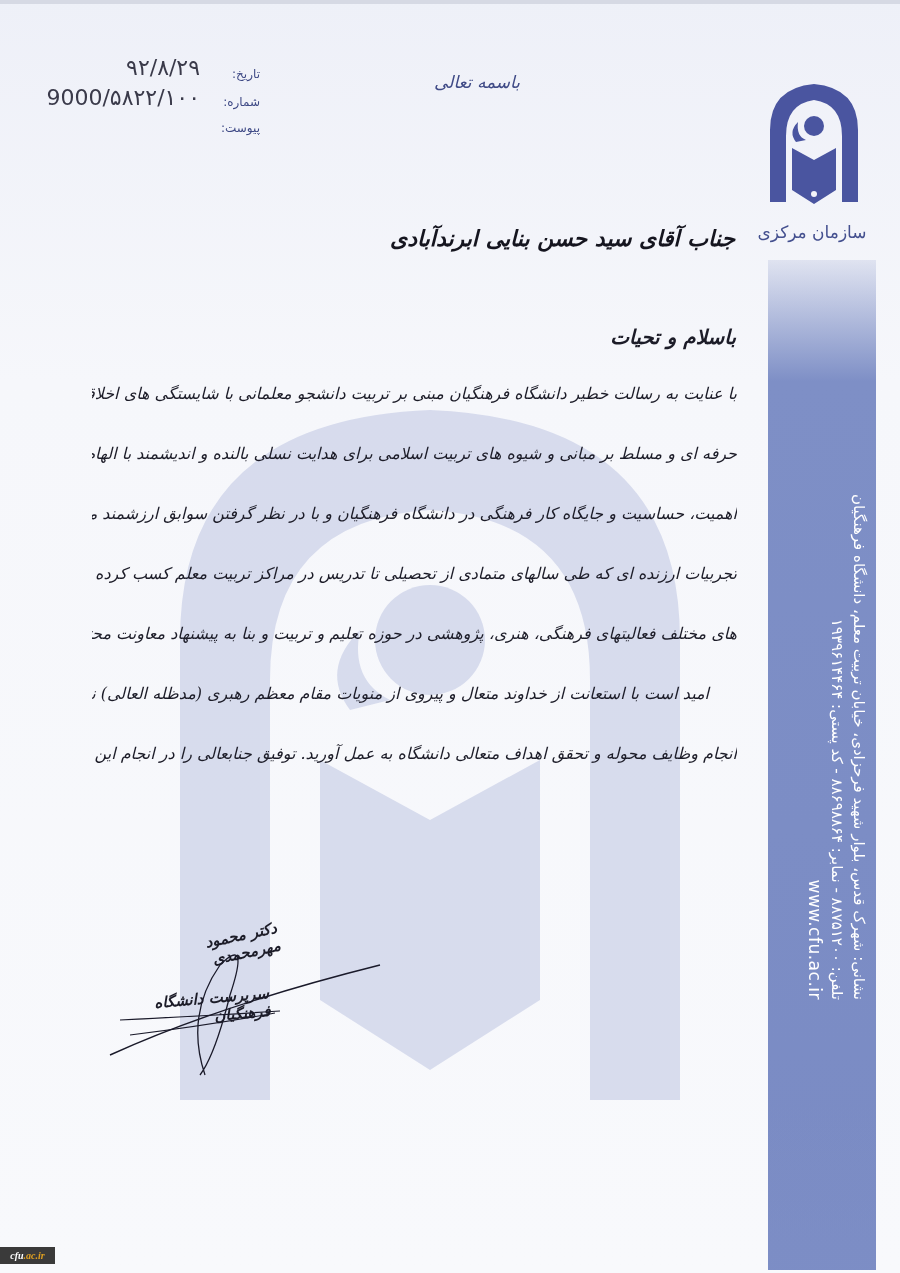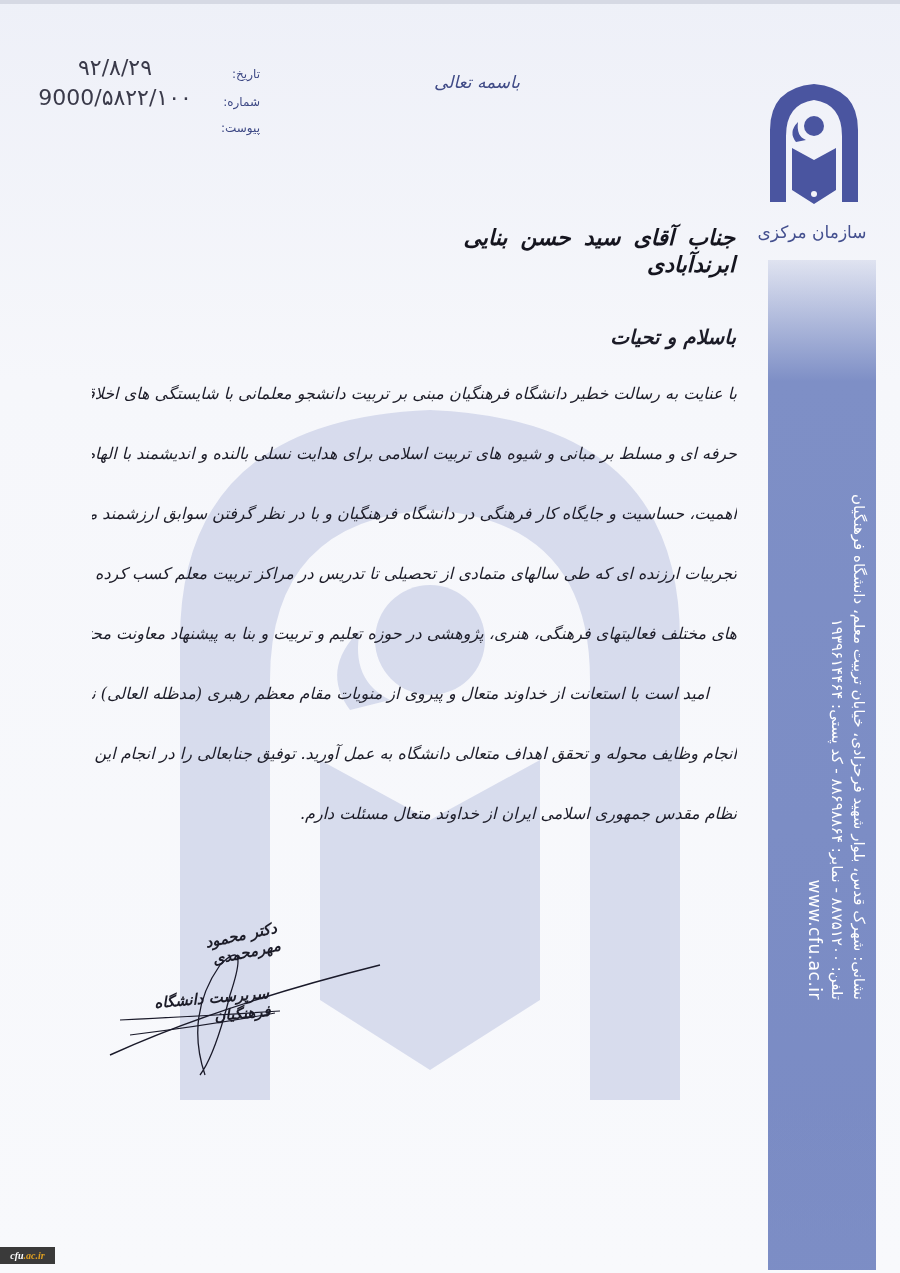--- a/index.html
+++ b/index.html
@@ -52,28 +52,28 @@
       position: absolute; left: 400px; top: 72px; width: 120px; 
       direction: rtl; color: #3f4a86; font-size: 17px; font-style: italic;
     }
 
     .meta { position: absolute; left: 40px; top: 55px; width: 220px; height: 90px; }
     .meta-label {
       position: absolute; right: 0; width: 60px; text-align: right; direction: rtl;
       font-family: "DejaVu Sans", sans-serif; font-size: 12px; color: #3f4a86;
     }
     .meta-value {
-      position: absolute; right: 60px; width: 170px; text-align: center;
+      position: absolute; right: 60px; width: 170px; text-align: right;
       font-family: "DejaVu Sans", sans-serif; font-size: 22px; color: #3a3a4a; letter-spacing: 1px;
       direction: rtl;
     }
 
     .recipient {
       position: absolute; left: 380px; top: 225px; width: 355px; text-align: right;
-      direction: rtl; font-size: 22px; font-weight: bold; font-style: italic; color: #15151f; font-family: Liberation Mono, monospace;
+      direction: rtl; font-size: 22px; font-weight: bold; font-style: italic; color: #15151f;
     }
     .greeting {
       position: absolute; left: 500px; top: 325px; width: 236px; text-align: right;
       direction: rtl; font-size: 20px; font-weight: bold; font-style: italic;
     }
     .body-text { position: absolute; left: 92px; top: 378px; width: 645px; direction: rtl; }
     .line {
       height: 60px; line-height: 32px; text-align: justify; text-align-last: justify;
       font-size: 16px; font-style: italic; white-space: nowrap; overflow: hidden;
     }
@@ -144,21 +144,20 @@
   <div class="greeting">باسلام و تحیات</div>
 
   <div class="body-text">
     <div class="line">با عنایت به رسالت خطیر دانشگاه فرهنگیان مبنی بر تربیت دانشجو معلمانی با شایستگی های اخلاقی، اعتقادی، انقلابی، تخصصی و</div>
     <div class="line">حرفه ای و مسلط بر مبانی و شیوه های تربیت اسلامی برای هدایت نسلی بالنده و اندیشمند با الهام از تعالیم حیات بخش اسلام و با توجه به</div>
     <div class="line">اهمیت، حساسیت و جایگاه کار فرهنگی در دانشگاه فرهنگیان و با در نظر گرفتن سوابق ارزشمند مدیریتی جنابعالی و نظر به تعهد، شایستگی و</div>
     <div class="line">تجربیات ارزنده ای که طی سالهای متمادی از تحصیلی تا تدریس در مراکز تربیت معلم کسب کرده اید و همچنین حضور پربار در کسوت</div>
     <div class="line">های مختلف فعالیتهای فرهنگی، هنری، پژوهشی در حوزه تعلیم و تربیت و بنا به پیشنهاد معاونت محترم فرهنگی به موجب این ابلاغ به</div>
     <div class="line indent">امید است با استعانت از خداوند متعال و پیروی از منویات مقام معظم رهبری (مدظله العالی) نهایت تلاش خود را در</div>
     <div class="line">انجام وظایف محوله و تحقق اهداف متعالی دانشگاه به عمل آورید. توفیق جنابعالی را در انجام این مسئولیت در راستای سیاست های</div>
-    <div class="line last">نظام مقدس جمهوری اسلامی ایران از خداوند متعال مسئلت دارم.</div>
   </div>
 
   <div class="signature-block">
     <div class="sig-name">دکتر محمود مهرمحمدی</div>
     <div class="sig-title">سرپرست دانشگاه فرهنگیان</div>
     <svg class="sig-scribble" viewBox="0 0 290 160">
       <path d="M10 130 Q120 80 280 40" stroke="#1a1a2a" stroke-width="1.4" fill="none"></path>
       <path d="M20 95 Q120 90 180 86" stroke="#1a1a2a" stroke-width="1.2" fill="none"></path>
       <path d="M105 150 Q85 90 120 40 Q150 10 130 70 Q115 130 100 150" stroke="#1a1a2a" stroke-width="1.3" fill="none"></path>
       <path d="M30 110 Q110 100 175 88" stroke="#1a1a2a" stroke-width="1.1" fill="none"></path>

